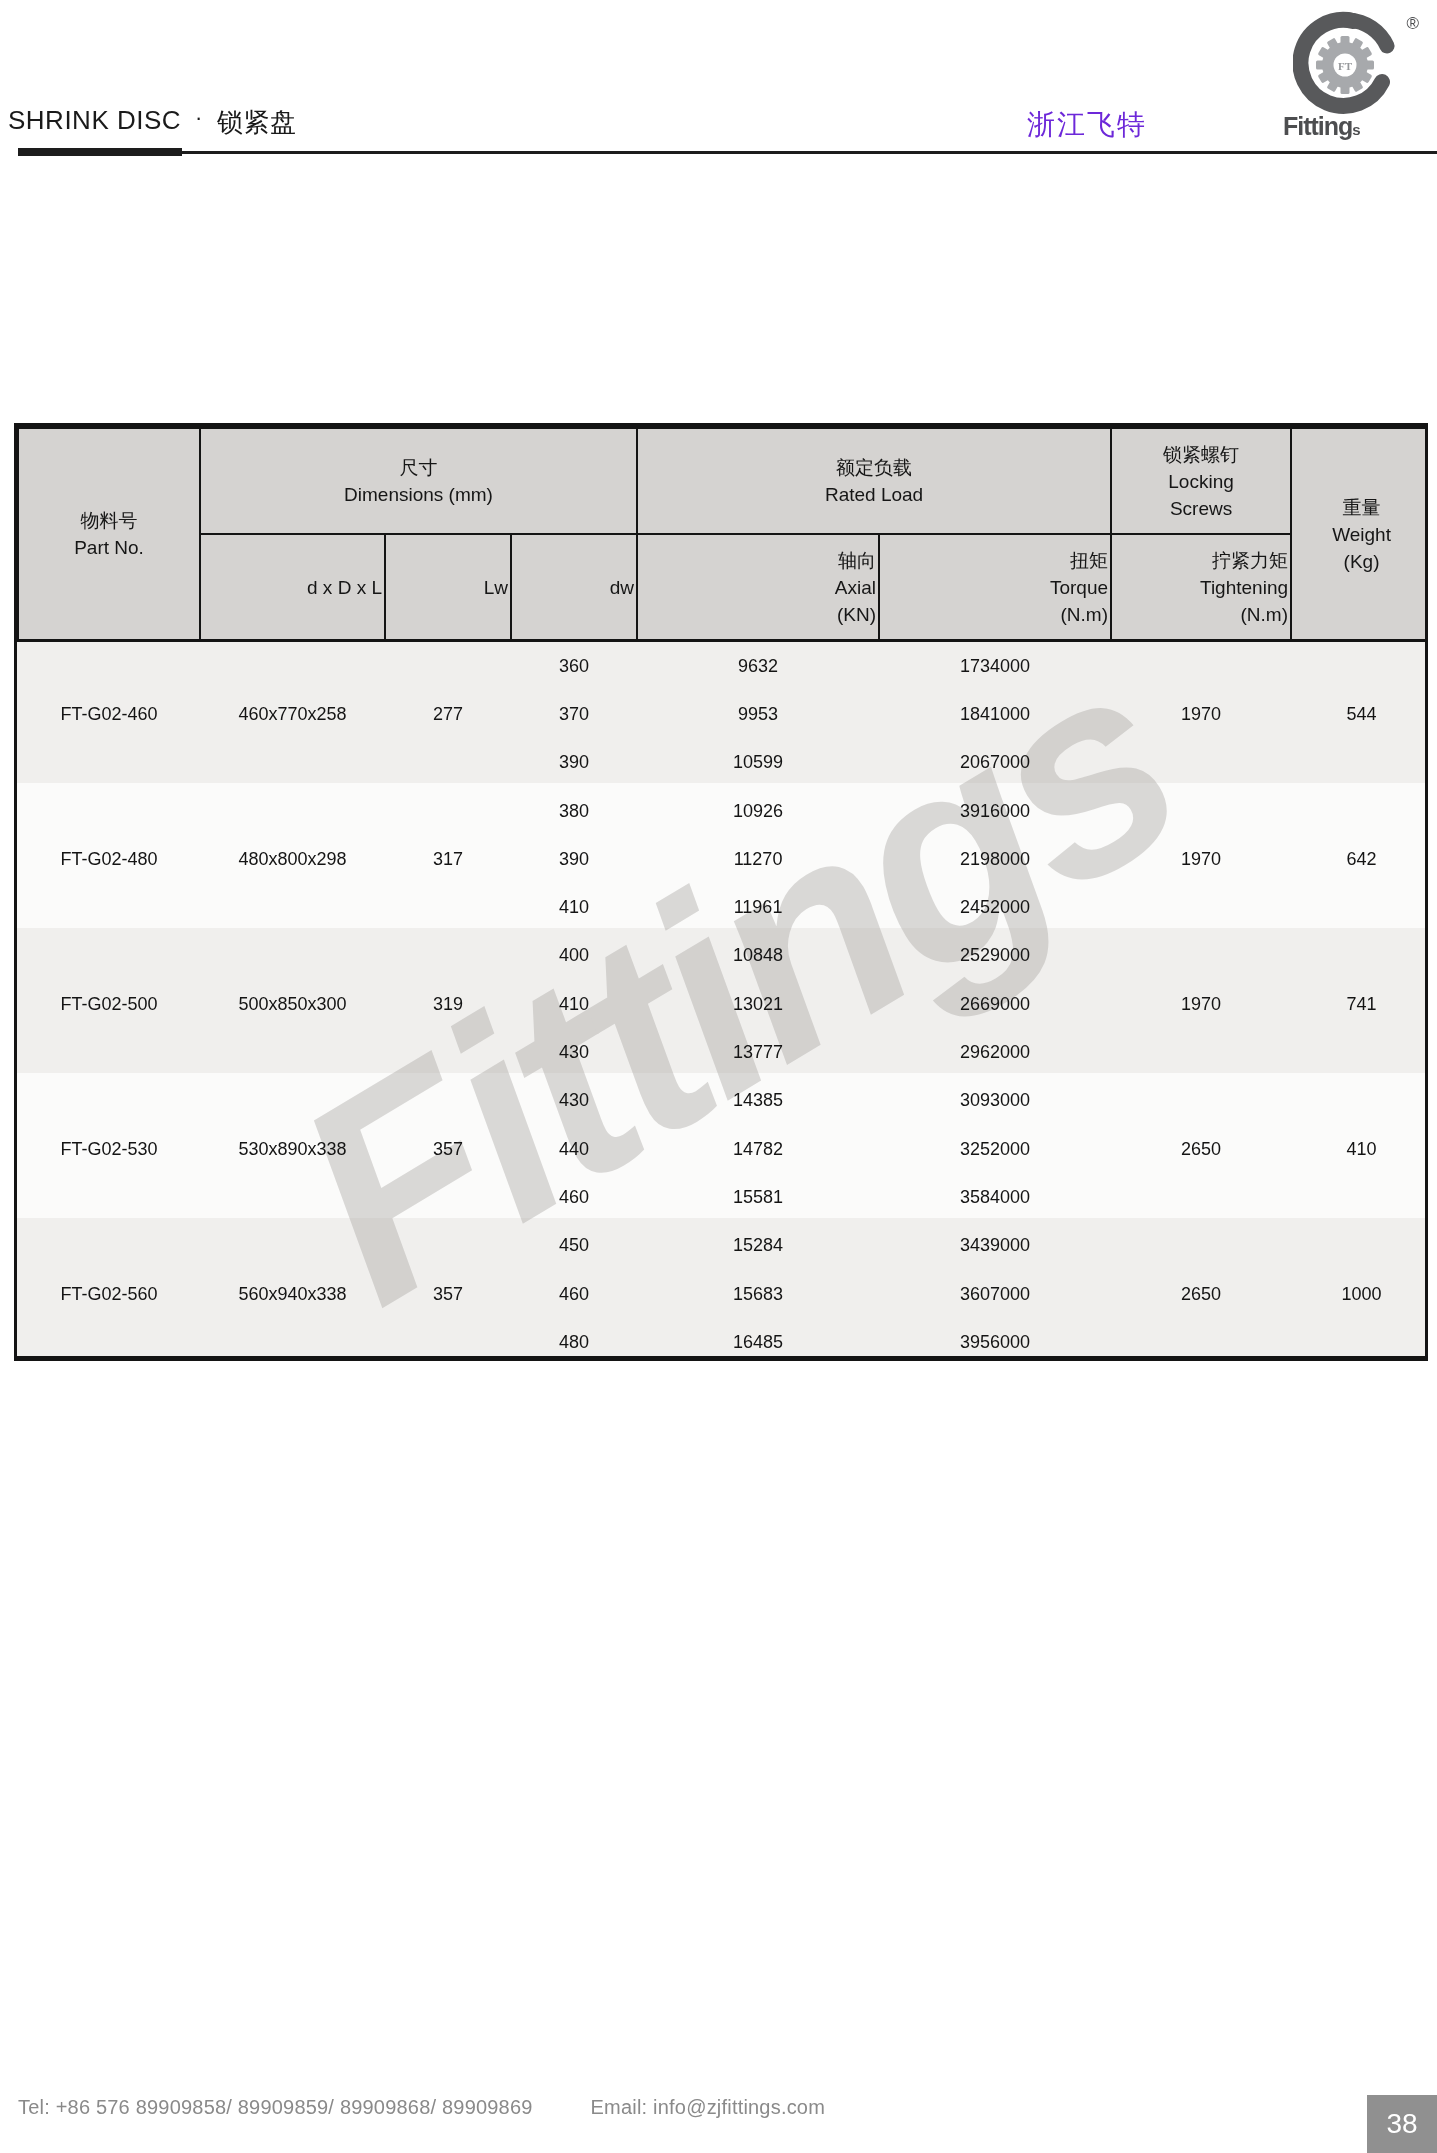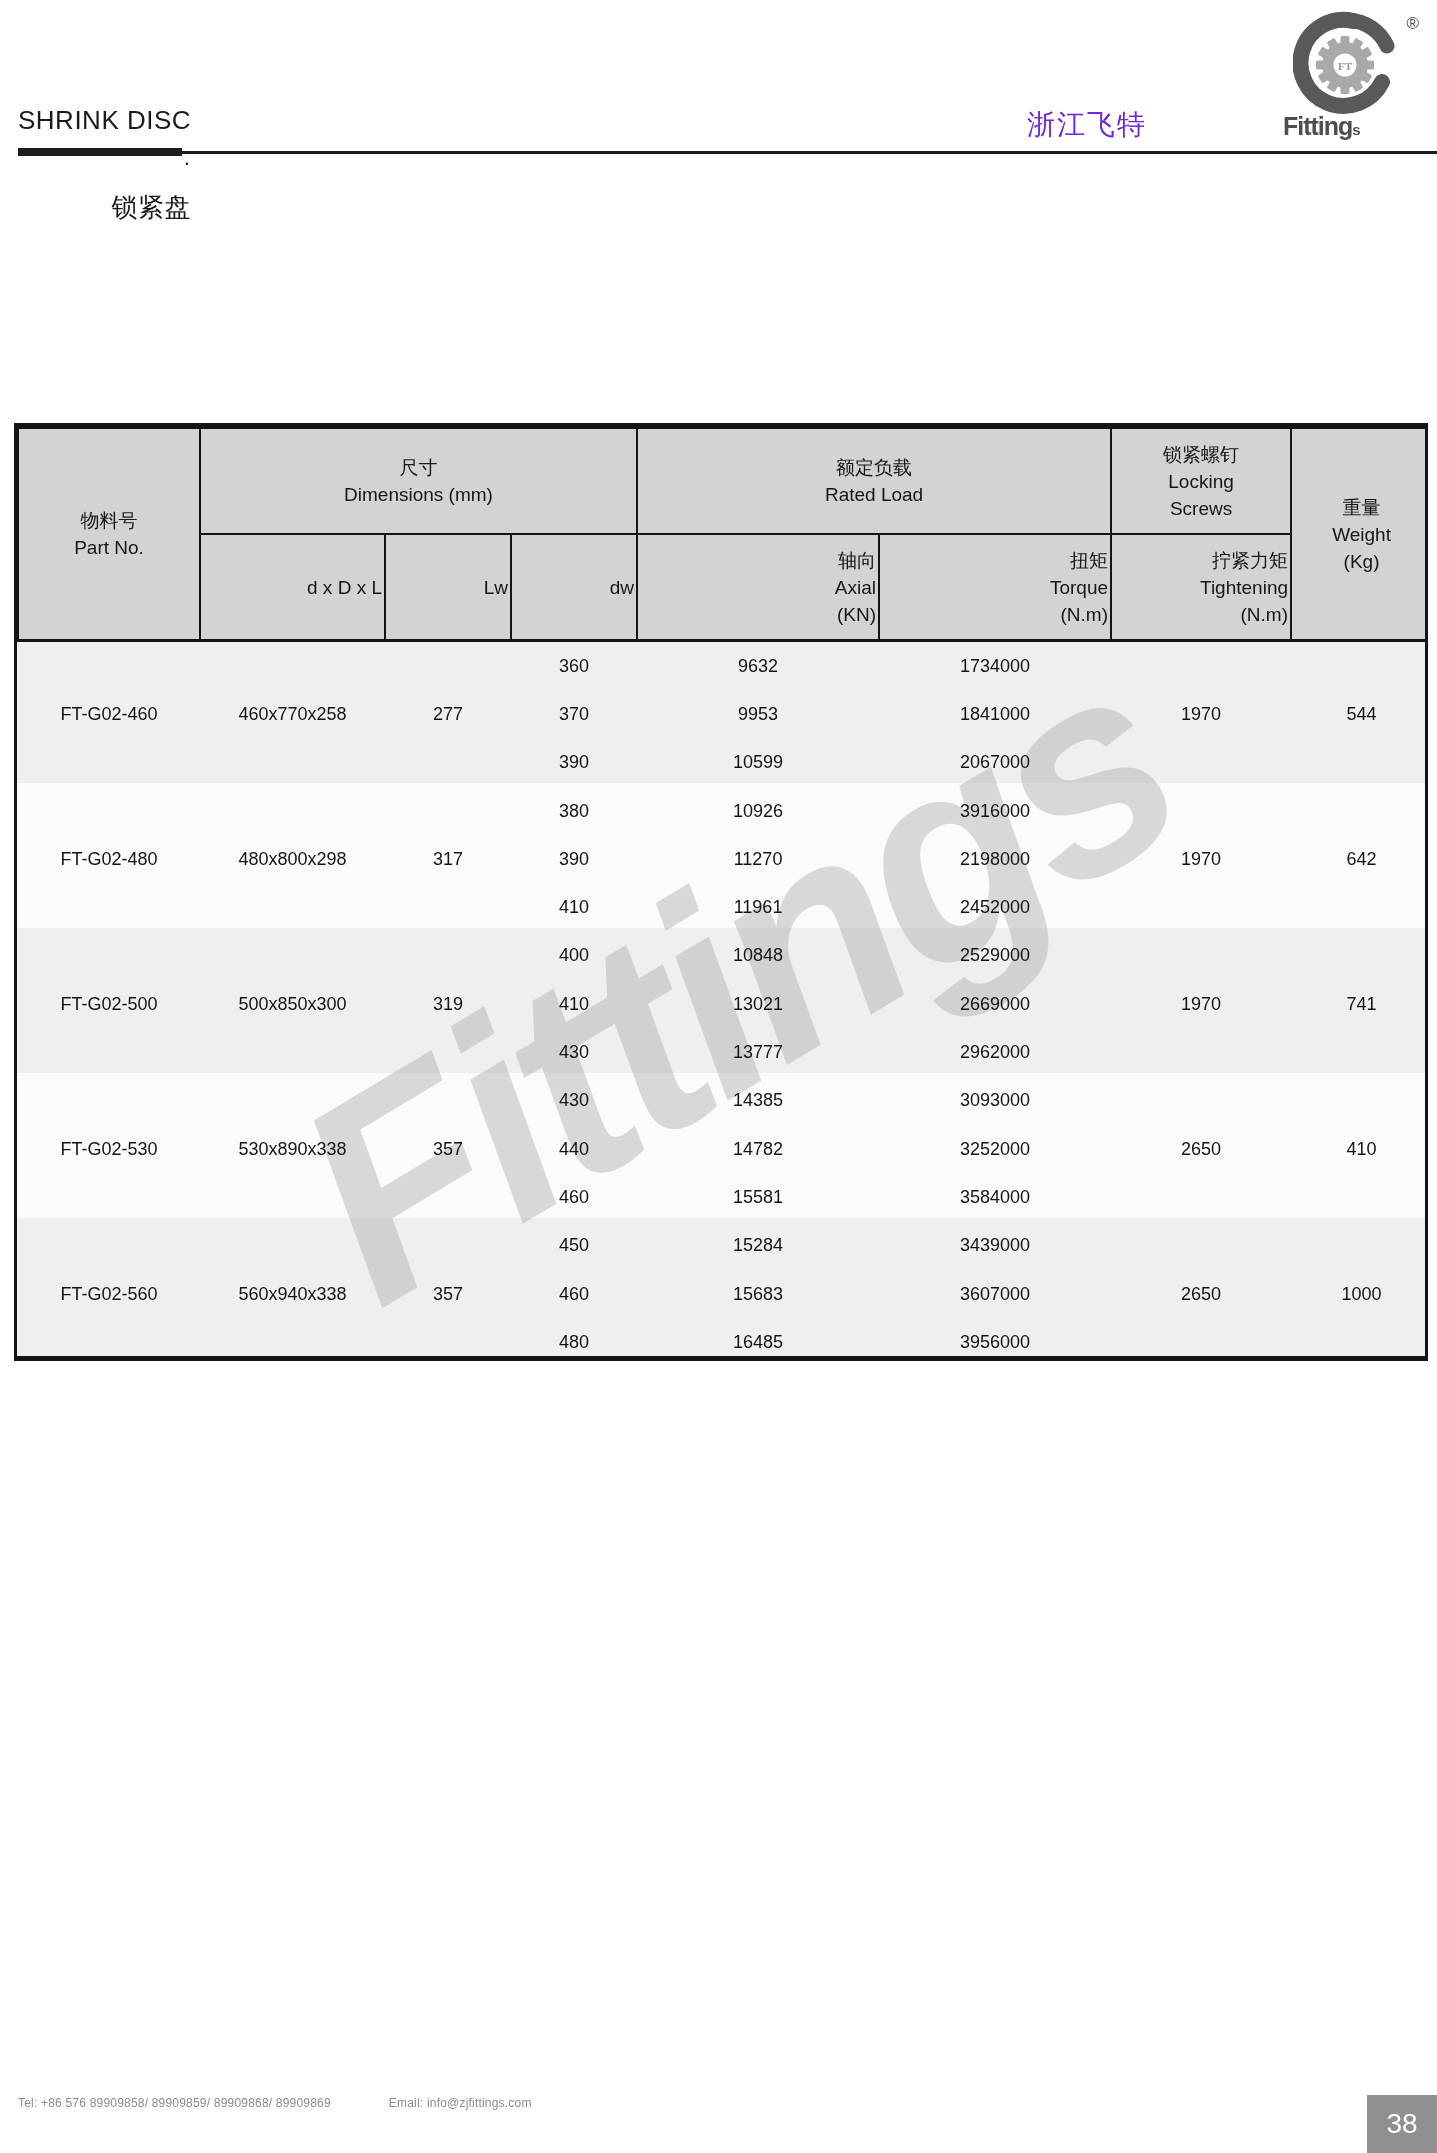--- a/index.html
+++ b/index.html
@@ -7,23 +7,23 @@
     width:1437px;height:2153px;position:relative;
     background:#ffffff;
     font-family:"Liberation Sans", sans-serif;
     color:#111;
     overflow:hidden;
   }
 
   
   .page-header{position:absolute;left:0;top:0;width:1437px;height:230px;}
   .header-left-title{
-    position:absolute;left:18px;top:105px;
+    position:absolute;left:8px;top:105px;
     font-size:26px;letter-spacing:.5px;color:#1a1a1a;
-    display:flex;align-items:flex-end;gap:14px;flex-direction:column;
+    display:flex;align-items:flex-start;gap:14px;
   }
   .header-left-title .dot{font-size:22px;}
   .brand-cn{
     position:absolute;right:290px;top:106px;
     font-size:28px;color:#6d28d9;letter-spacing:2px;
   }
   .logo-block{position:absolute;right:12px;top:8px;width:150px;height:140px;}
   .logo-svg{position:absolute;left:18px;top:2px;}
   .registered{position:absolute;right:6px;top:6px;font-size:17px;color:#4d4e50;}
   .wordmark{
@@ -81,21 +81,21 @@
   table.spec thead td.hdr-bottom{border-bottom-width:3px;}
   table.spec tbody td{
     border:0;background:transparent;
     text-align:center;vertical-align:middle;
     font-size:18px;color:#141414;height:48.3px;padding:0;
   }
 
   
   .footer-text{
     position:absolute;left:18px;top:2096px;
-    font-size:12px;color:#8a8a8a;letter-spacing:.2px;
+    font-size:20px;color:#8a8a8a;letter-spacing:.2px;
     display:flex;gap:58px;
   }
   .page-badge{
     position:absolute;right:0;bottom:0;width:70px;height:58px;
     background:#909090;color:#fff;
     display:flex;align-items:center;justify-content:center;
     font-size:28px;
   }
 </style>
 </head>

